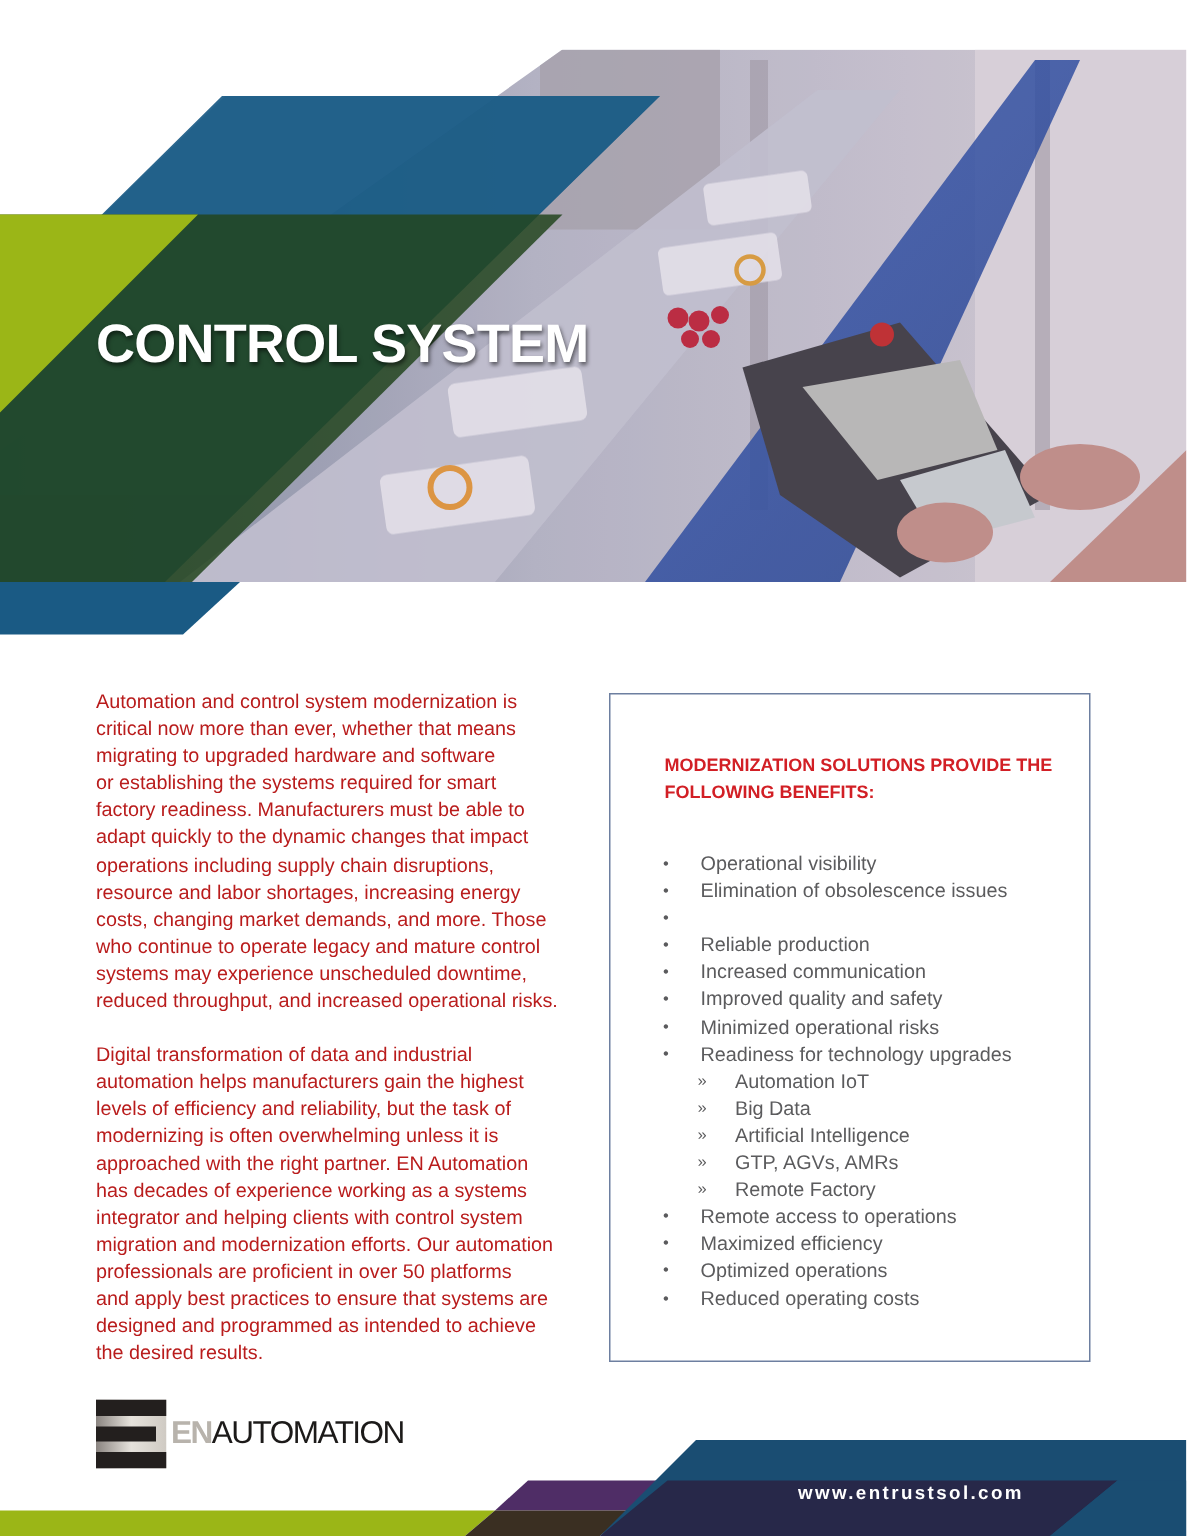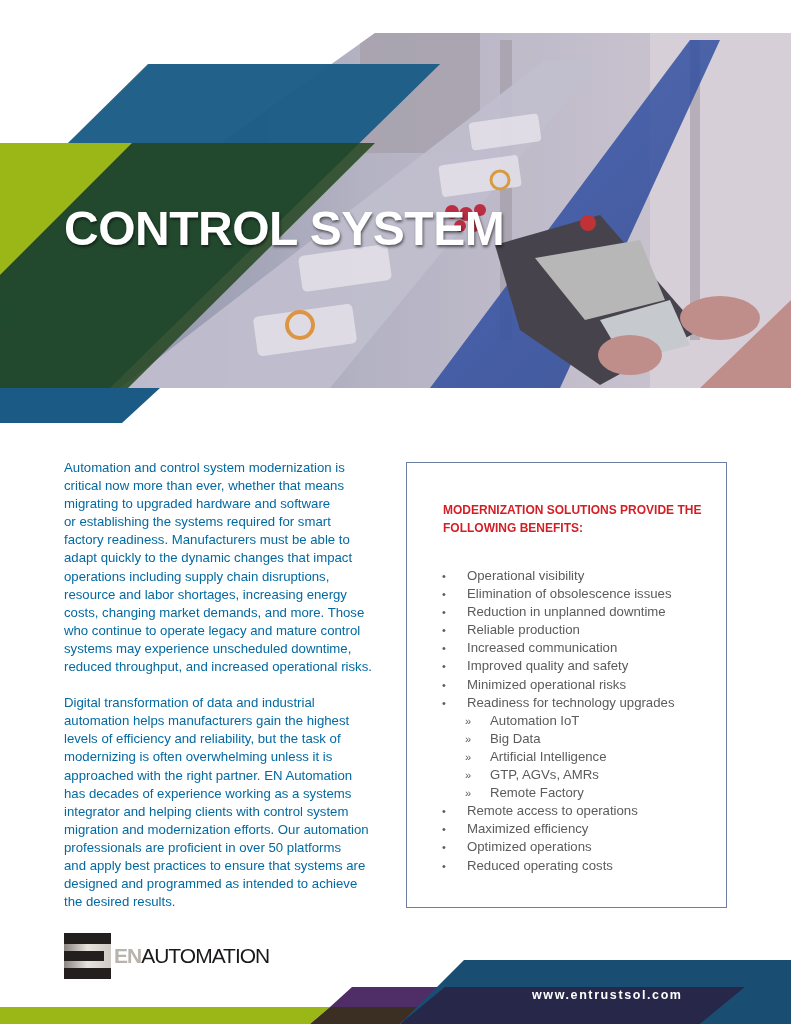--- a/index.html
+++ b/index.html
@@ -4,30 +4,30 @@
 <style>
   * { box-sizing: border-box; margin: 0; padding: 0; }
   html, body { width: 791px; height: 1024px; background: #ffffff; overflow: hidden; }
   body { position: relative; font-family: "Liberation Sans", sans-serif; color: #58595b; }
 
   
   .hero { position: absolute; left: 0; top: 0; width: 791px; height: 430px; }
   .hero svg { position: absolute; left: 0; top: 0; }
   .hero-title {
     position: absolute; left: 64px; top: 206px;
-    color: #ffffff; font-weight: bold; font-size: 48px; line-height: 46px;
+    color: #ffffff; font-weight: bold; font-size: 36px; line-height: 46px;
     letter-spacing: -0.5px;
     text-shadow: 1px 2px 3px rgba(0,0,0,0.55);
   }
   .hero-title div { white-space: nowrap; }
 
   
   .intro {
     position: absolute; left: 64px; top: 459px; width: 330px;
-    font-size: 13.2px; line-height: 18.1px; color: #0369a1;
+    font-size: 13.2px; line-height: 18.1px; color: #b91c1c;
   }
   .intro p { margin-bottom: 18px; white-space: pre-line; }
 
   
   .benefits-box {
     position: absolute; left: 406px; top: 462px; width: 321px; height: 446px;
     border: 1.5px solid #6d7fa0; background: #ffffff;
   }
   .benefits-heading {
     position: absolute; left: 36px; top: 38px; width: 260px;
@@ -171,21 +171,20 @@
       <li>
         <span class="bullet">•</span>
         <span>Operational visibility</span>
       </li>
       <li>
         <span class="bullet">•</span>
         <span>Elimination of obsolescence issues</span>
       </li>
       <li>
         <span class="bullet">•</span>
-        <span>Reduction in unplanned downtime</span>
       </li>
       <li>
         <span class="bullet">•</span>
         <span>Reliable production</span>
       </li>
       <li>
         <span class="bullet">•</span>
         <span>Increased communication</span>
       </li>
       <li>

